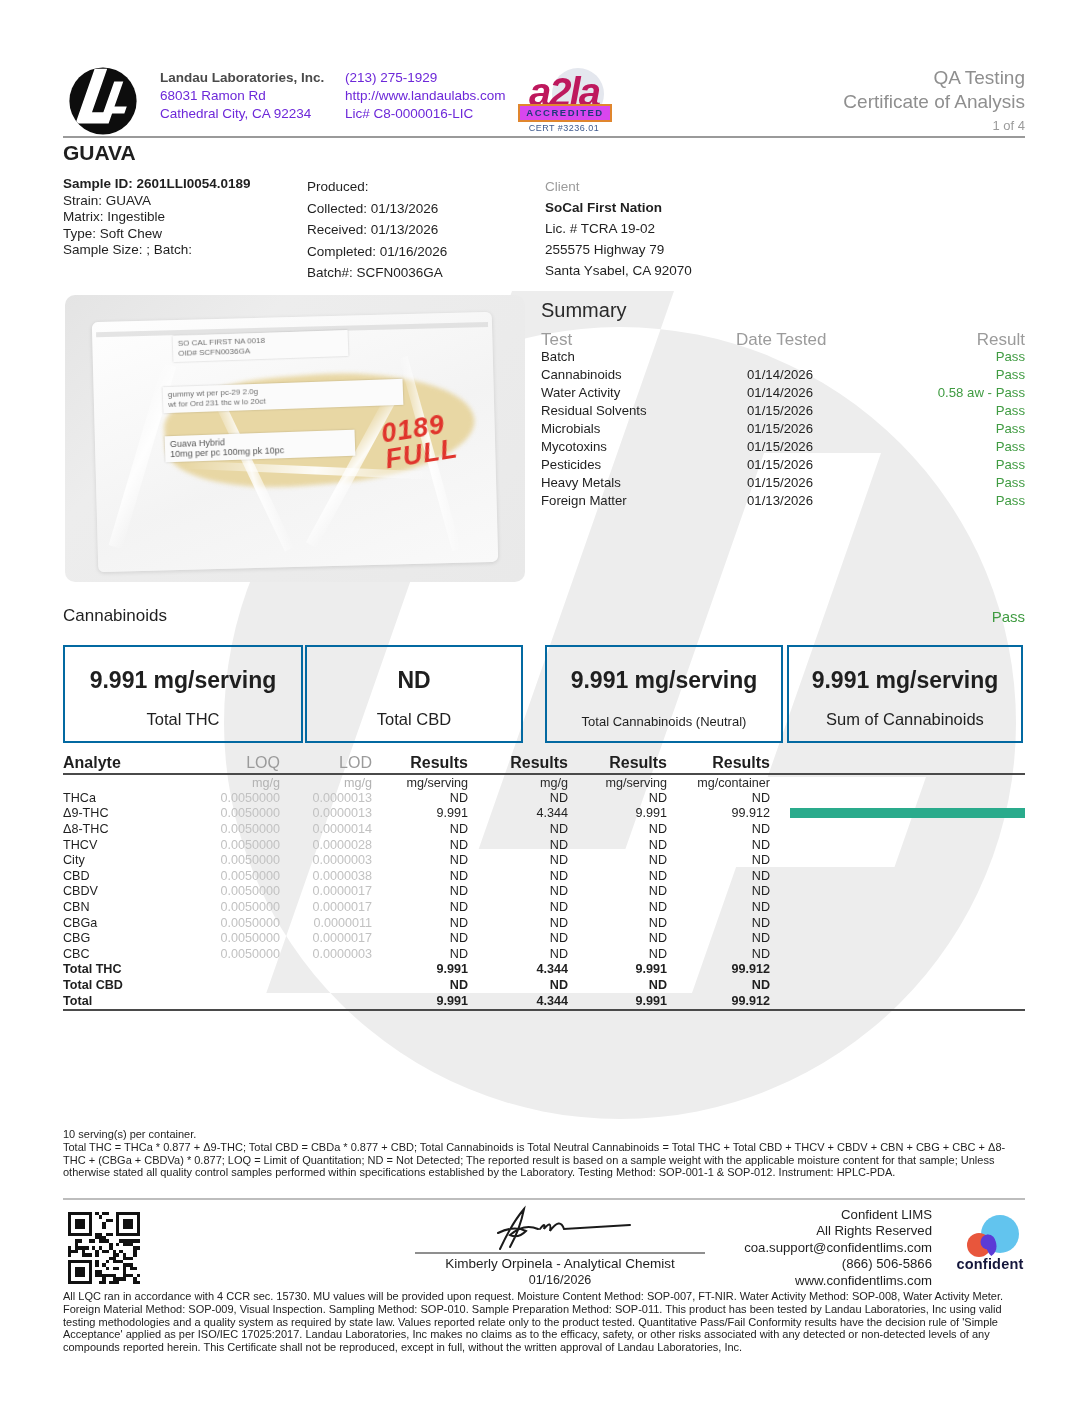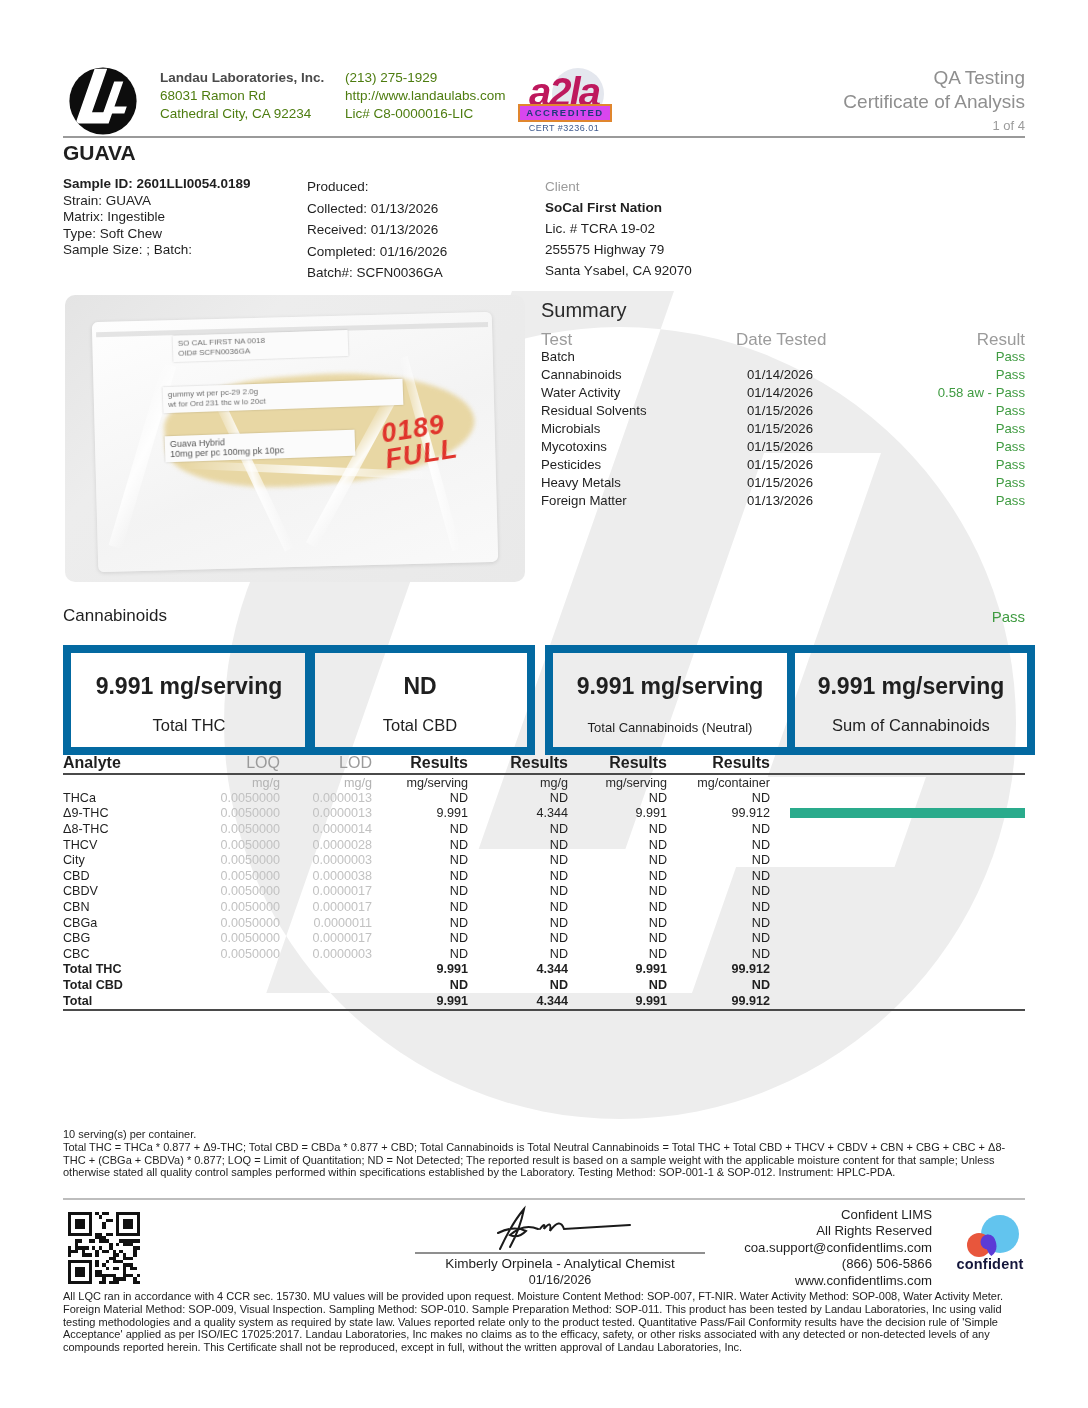--- a/index.html
+++ b/index.html
@@ -7,21 +7,21 @@
         font-family:"Liberation Sans",sans-serif;color:#1f1f1f;}
   .abs{position:absolute;}
   .gray{color:#9b9b9b;}
   .lgray{color:#c2c2c2;}
   .green{color:#3f9b41;}
   .bold{font-weight:bold;}
   .right{text-align:right;}
 
   
   .lab-name{font-weight:bold;color:#4a4a4a;font-size:13.5px;line-height:18px;}
-  .lab-line{color:#4d7c0f;font-size:13.5px;line-height:18px;}
+  .lab-line{color:#6d28d9;font-size:13.5px;line-height:18px;}
   .doc-title{color:#8f8f8f;font-size:19px;line-height:24px;text-align:right;}
   .doc-page{color:#9b9b9b;font-size:13px;text-align:right;margin-top:4px;}
   .hrule{position:absolute;left:63px;width:962px;height:2px;background:#9a9a9a;}
 
   
   .a2la{position:absolute;left:516px;top:68px;width:100px;height:66px;}
   .a2la .globe{position:absolute;left:36px;top:0px;width:52px;height:52px;border-radius:50%;
       background:#e4e7ee;}
   .a2la .glyph{position:absolute;left:0px;top:2px;width:96px;font-style:italic;font-weight:bold;
       font-size:40px;color:#be185d;letter-spacing:-2px;text-align:center;}
@@ -51,21 +51,21 @@
       filter:blur(.3px);white-space:nowrap;overflow:hidden;}
   .redmark{position:absolute;color:#e0342c;font-weight:bold;font-style:italic;font-size:27px;
       line-height:26px;transform:rotate(-9deg);letter-spacing:1px;filter:blur(.2px);}
 
   
   .sum-title{font-size:20px;color:#2a2a2a;}
   .sum-head{display:grid;grid-template-columns:195px 160px 1fr;font-size:17px;color:#9b9b9b;}
   .sum-row{display:grid;grid-template-columns:206px 160px 1fr;font-size:13.2px;line-height:18px;}
 
   
-  .card{position:absolute;border:8px solid #0369a1;height:94px;background:transparent;}
+  .card{position:absolute;border:2px solid #0369a1;height:94px;background:transparent;}
   .card .val{font-size:23px;font-weight:bold;text-align:center;margin-top:20px;}
   .card .lbl{font-size:16.5px;text-align:center;margin-top:16px;}
   .card .lbl.small{font-size:13px;margin-top:20px;}
 
   
   .atable{position:absolute;left:63px;top:754px;width:962px;font-size:12.6px;}
   .arow{display:grid;grid-template-columns:120px 97px 92px 96px 100px 99px 103px 1fr;align-items:center;}
   .arow>div{white-space:nowrap;}
   .arow .n{text-align:right;}
   .ahead{height:18px;font-size:16px;}

